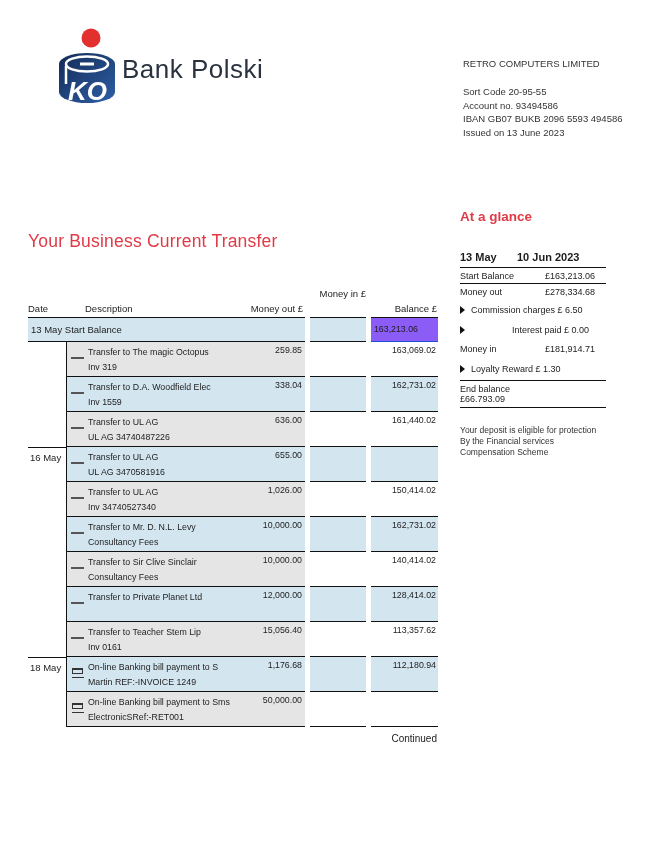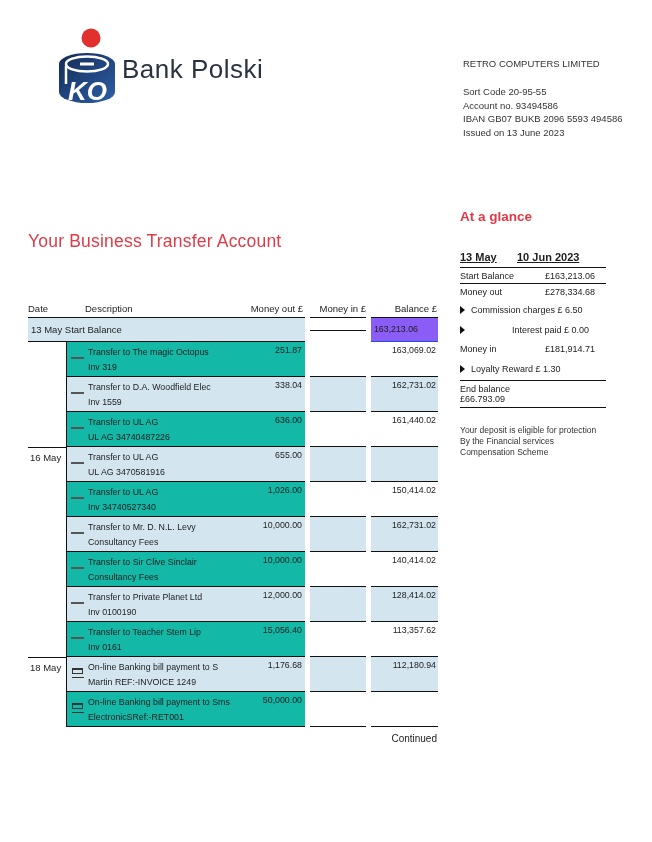--- a/index.html
+++ b/index.html
@@ -15,52 +15,52 @@
   .right-info { position:absolute; left:463px; top:58px; font-size:9.5px; color:#333; }
   .right-info .customer { margin-bottom:16px; }
   .right-info .acct-lines div { line-height:13.5px; }
 
   
   .title { position:absolute; left:28px; top:231px; margin:0; font-size:17.5px; font-weight:400; color:#e03a47; letter-spacing:0.2px; }
 
   
   .glance { position:absolute; left:460px; top:209px; width:146px; font-size:9px; color:#1d1d1d; }
   .glance-title { color:#e03a47; font-size:13.5px; font-weight:700; margin-bottom:27px; }
-  .g-period { display:flex; font-weight:700; font-size:11px; border-bottom:1.5px solid #111; padding-bottom:4px;text-decoration:underline; }
+  .g-period { display:flex; font-weight:700; font-size:11px; border-bottom:1.5px solid #111; padding-bottom:4px; }
   .g-period .p1 { width:57px; }
   .g-row { display:flex; justify-content:space-between; padding:3px 0 2px 0; }
   .g-row .g-val { padding-right:11px; }
   .g-row.rule-below { border-bottom:1px solid #111; }
   .g-bullet { display:flex; align-items:center; gap:6px; margin:6px 0 6px 0; }
   .tri { width:0; height:0; border-left:5px solid #111; border-top:4px solid transparent; border-bottom:4px solid transparent; flex:0 0 auto; }
   .g-bullet.rule-below { border-bottom:1px solid #111; padding-bottom:6px; margin-bottom:0; }
   .g-end { border-bottom:1.5px solid #111; padding:3px 0 3px 0;flex-direction:column; }
   .g-protect { margin-top:17px; font-size:8.5px; line-height:11px; color:#333; }
 
   
   .stmt { position:absolute; left:28px; top:301px; width:410px; font-size:8.8px; color:#1d1d1d; }
   .gap { width:5px; flex:0 0 auto; }
 
   .h-row { display:flex; height:17px; align-items:flex-end; font-size:9.5px; }
   .h-date { width:38px; border-bottom:1px solid #111; padding-bottom:3px; box-sizing:border-box; }
   .h-main { width:239px; display:flex; justify-content:space-between; border-bottom:1px solid #111; padding-bottom:3px; box-sizing:border-box;margin-top:8px; }
   .h-main .h-desc { padding-left:19px; }
   .h-main .h-out { padding-right:2px; }
-  .h-in  { width:56px; text-align:right; border-bottom:1px solid #111; padding-bottom:3px; box-sizing:border-box; }
+  .h-in  { width:56px; text-align:right; border-bottom:1px solid #111; padding-bottom:18px; box-sizing:border-box; }
   .h-bal { width:67px; text-align:right; border-bottom:1px solid #111; padding-bottom:3px; padding-right:1px; box-sizing:border-box; }
 
-  .start-row { display:flex; height:24px;align-items:center; }
+  .start-row { display:flex; height:24px; }
   .s-main { width:277px; background:#d3e5ef; border-bottom:1px solid #111; line-height:23px; padding-left:3px; font-size:9.5px; box-sizing:border-box; }
   .s-in  { width:56px; background:#d3e5ef; border-bottom:1px solid #111; box-sizing:border-box; }
   .s-bal { width:67px; background:#8b5cf6; border-bottom:1px solid #1d4ed8; text-align:right; line-height:23px; padding-right:20px; box-sizing:border-box; }
 
   .t-row { display:flex; height:35px; }
   .t-date { width:38px; font-size:9.5px; padding:4px 0 0 2px; box-sizing:border-box; }
   .t-row.group-start .t-date { border-top:1px solid #111; }
-  .t-main { width:239px; box-sizing:border-box; border-left:1px solid #111; border-bottom:1px solid #111; display:flex; background:#14b8a6; }
+  .t-main { width:239px; box-sizing:border-box; border-left:1px solid #111; border-bottom:1px solid #111; display:flex; background:#e5e5e5; }
   .t-icon-col { width:21px; display:flex; justify-content:center; align-items:flex-start; flex:0 0 auto; }
   .t-desc { flex:1; padding-top:2.5px; overflow:hidden; }
   .t-desc div { line-height:15px; white-space:nowrap; }
   .t-out { width:66px; text-align:right; padding:3px 3px 0 0; flex:0 0 auto; box-sizing:border-box; }
   .t-in  { width:56px; border-bottom:1px solid #111; box-sizing:border-box; background:#fff; }
   .t-bal { width:67px; border-bottom:1px solid #111; text-align:right; padding:3px 2px 0 0; box-sizing:border-box; background:#fff; }
   .shaded { background:#d3e5ef !important; }
 
   .icon-transfer { width:13px; height:2px; background:#555; margin-top:15px; }
   .icon-banking { width:11px; height:6px; border:1px solid #333; border-top:2.5px solid #333; margin-top:11px; box-sizing:border-box; position:relative; }
@@ -100,21 +100,21 @@
   <div class="right-info">
     <div class="customer">RETRO COMPUTERS LIMITED</div>
     <div class="acct-lines">
       <div>Sort Code 20-95-55</div>
       <div>Account no. 93494586</div>
       <div>IBAN GB07 BUKB 2096 5593 494586</div>
       <div>Issued on 13 June 2023</div>
     </div>
   </div>
 
-  <h1 class="title">Your Business Transfer Account</h1>
+  <h1 class="title">Your Business Current Transfer</h1>
 
   <div class="glance">
     <div class="glance-title">At a glance</div>
     <div class="g-period">
       <span class="p1">13 May</span>
       <span class="p2">10 Jun 2023</span>
     </div>
     <div class="g-row rule-below">
       <span>Start Balance</span>
       <span class="g-val">£163,213.06</span>
@@ -175,21 +175,21 @@
         <div class="t-row">
       <div class="t-date"></div>
       <div class="t-main">
         <div class="t-icon-col">
           <span class="icon-transfer"></span>
         </div>
         <div class="t-desc">
           <div>Transfer to The magic Octopus</div>
           <div>Inv 319</div>
         </div>
-        <div class="t-out">251.87</div>
+        <div class="t-out">259.85</div>
       </div>
       <div class="gap"></div>
       <div class="t-in"></div>
       <div class="gap"></div>
       <div class="t-bal">163,069.02</div>
     </div>
         <div class="t-row">
       <div class="t-date"></div>
       <div class="t-main shaded">
         <div class="t-icon-col">
@@ -292,21 +292,20 @@
       <div class="t-bal">140,414.02</div>
     </div>
         <div class="t-row">
       <div class="t-date"></div>
       <div class="t-main shaded">
         <div class="t-icon-col">
           <span class="icon-transfer"></span>
         </div>
         <div class="t-desc">
           <div>Transfer to Private Planet Ltd</div>
-          <div>Inv 0100190</div>
         </div>
         <div class="t-out">12,000.00</div>
       </div>
       <div class="gap"></div>
       <div class="t-in shaded"></div>
       <div class="gap"></div>
       <div class="t-bal shaded">128,414.02</div>
     </div>
         <div class="t-row">
       <div class="t-date"></div>

